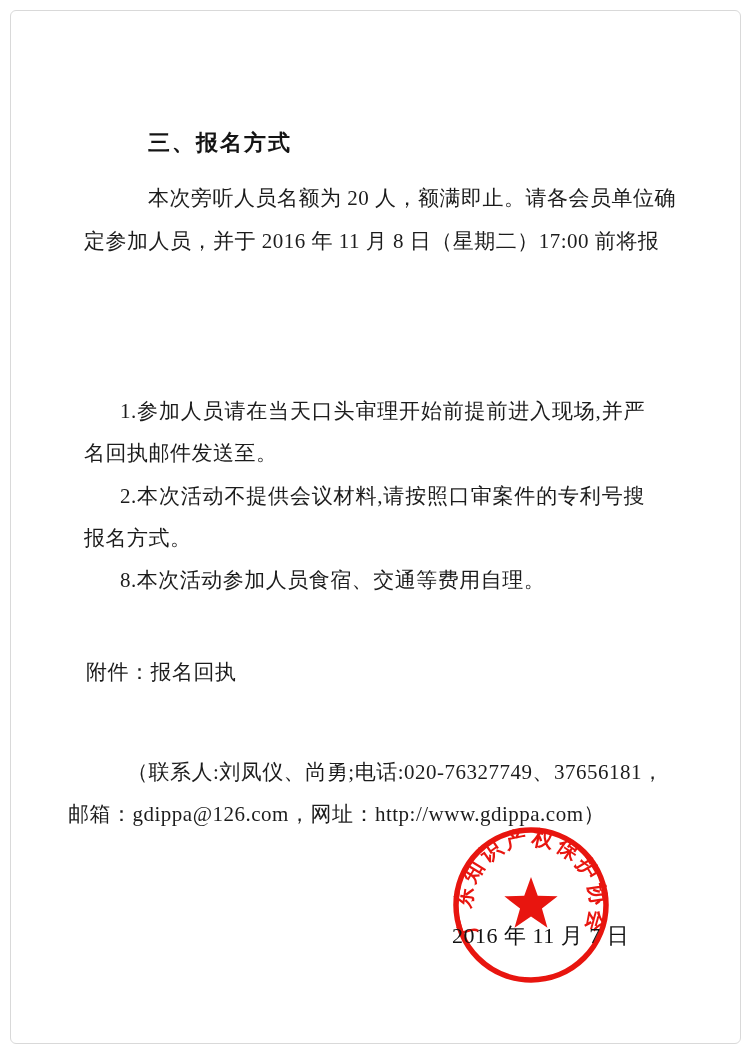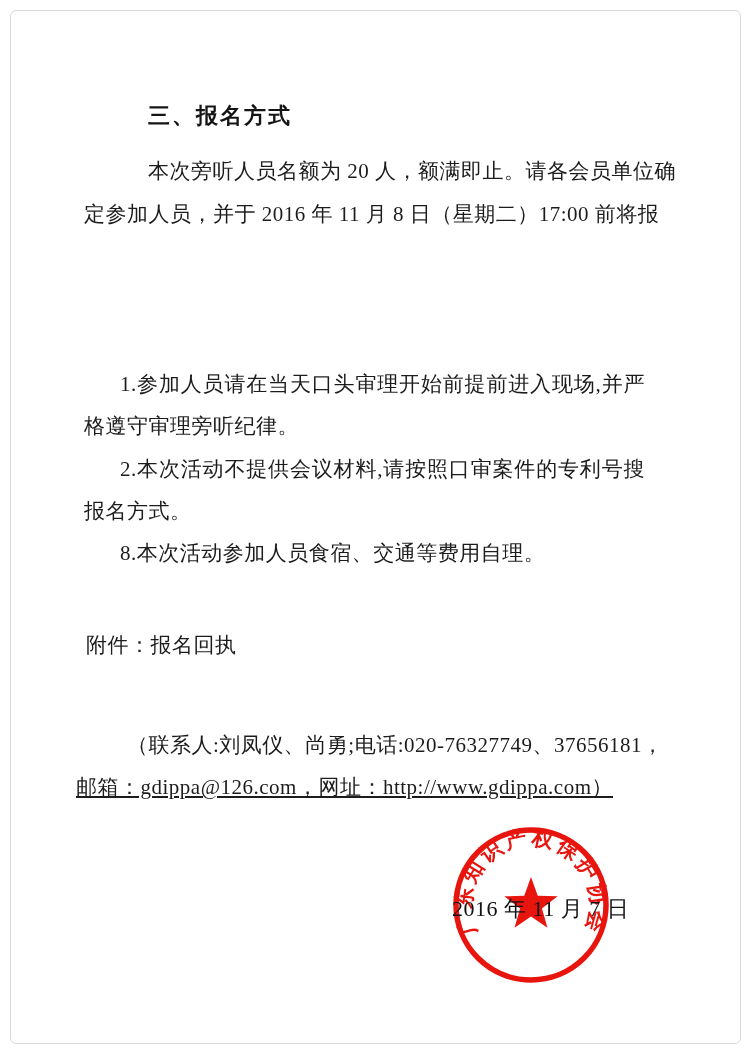--- a/index.html
+++ b/index.html
@@ -17,39 +17,40 @@
     position:absolute;left:10px;top:10px;right:9px;bottom:10px;
     border:1px solid #d9d9d9;border-radius:6px;
     pointer-events:none;
   }
   .line{
     position:absolute;left:84px;
     font-size:21px;line-height:25px;height:25px;
     color:#1c1c1c;
     white-space:nowrap;
     letter-spacing:0.5px;
+    margin-top:27px;
   }
   .just{
     width:561px;
     text-align:justify;
     text-align-last:justify;
   }
   .ind-p{text-indent:64px;}
   .ind-i{text-indent:36px;}
   .heading{
     left:148px;
     font-family:"Liberation Sans","DejaVu Sans",sans-serif;
     font-weight:bold;
     font-size:22px;
     letter-spacing:2px;
     color:#141414;
   }
   .attach{left:86px;}
   .contact1{left:127px;}
-  .contact2{left:76px;text-decoration:underline;}
+  .contact2{left:68px;}
   .date-line{
     left:452px;top:896px;
     font-size:22px;
     letter-spacing:0.5px;
     z-index:3;
     color:#111111;
   }
   .seal{
     position:absolute;
     left:446px;top:820px;
@@ -68,21 +69,21 @@
 
   <div class="page-border"></div>
 
   <div class="line heading" style="top:103px">三、报名方式</div>
 
   <div class="line just ind-p" style="top:159px">本次旁听人员名额为 20 人，额满即止。请各会员单位确</div>
   <div class="line just" style="top:202px">定参加人员，并于 2016 年 11 月 8 日（星期二）17:00 前将报</div>
 
 
   <div class="line just ind-i" style="top:372px">1.参加人员请在当天口头审理开始前提前进入现场,并严</div>
-  <div class="line" style="top:414px">格遵守审理旁听纪律。</div>
+  <div class="line" style="top:414px">名回执邮件发送至。</div>
   <div class="line just ind-i" style="top:457px">2.本次活动不提供会议材料,请按照口审案件的专利号搜</div>
   <div class="line" style="top:499px">报名方式。</div>
   <div class="line ind-i" style="top:541px">8.本次活动参加人员食宿、交通等费用自理。</div>
 
   <div class="line attach" style="top:633px">附件：报名回执</div>
 
   <div class="line contact1" style="top:733px">（联系人:刘凤仪、尚勇;电话:020-76327749、37656181，</div>
   <div class="line contact2" style="top:775px">邮箱：gdippa@126.com，网址：http://www.gdippa.com）</div>
 
   <svg class="seal" viewBox="-85 -85 170 170">

